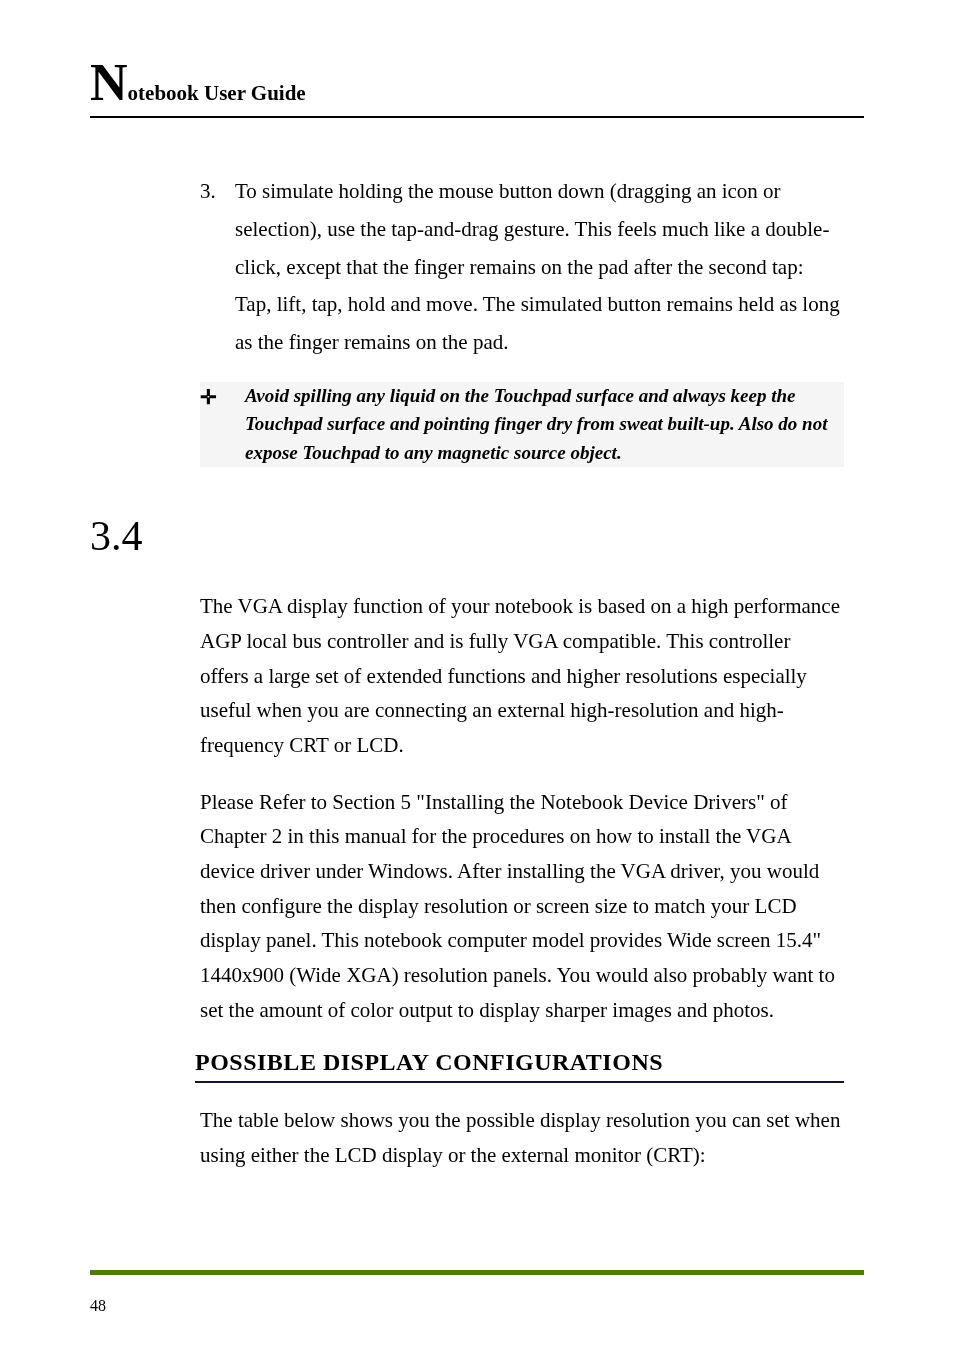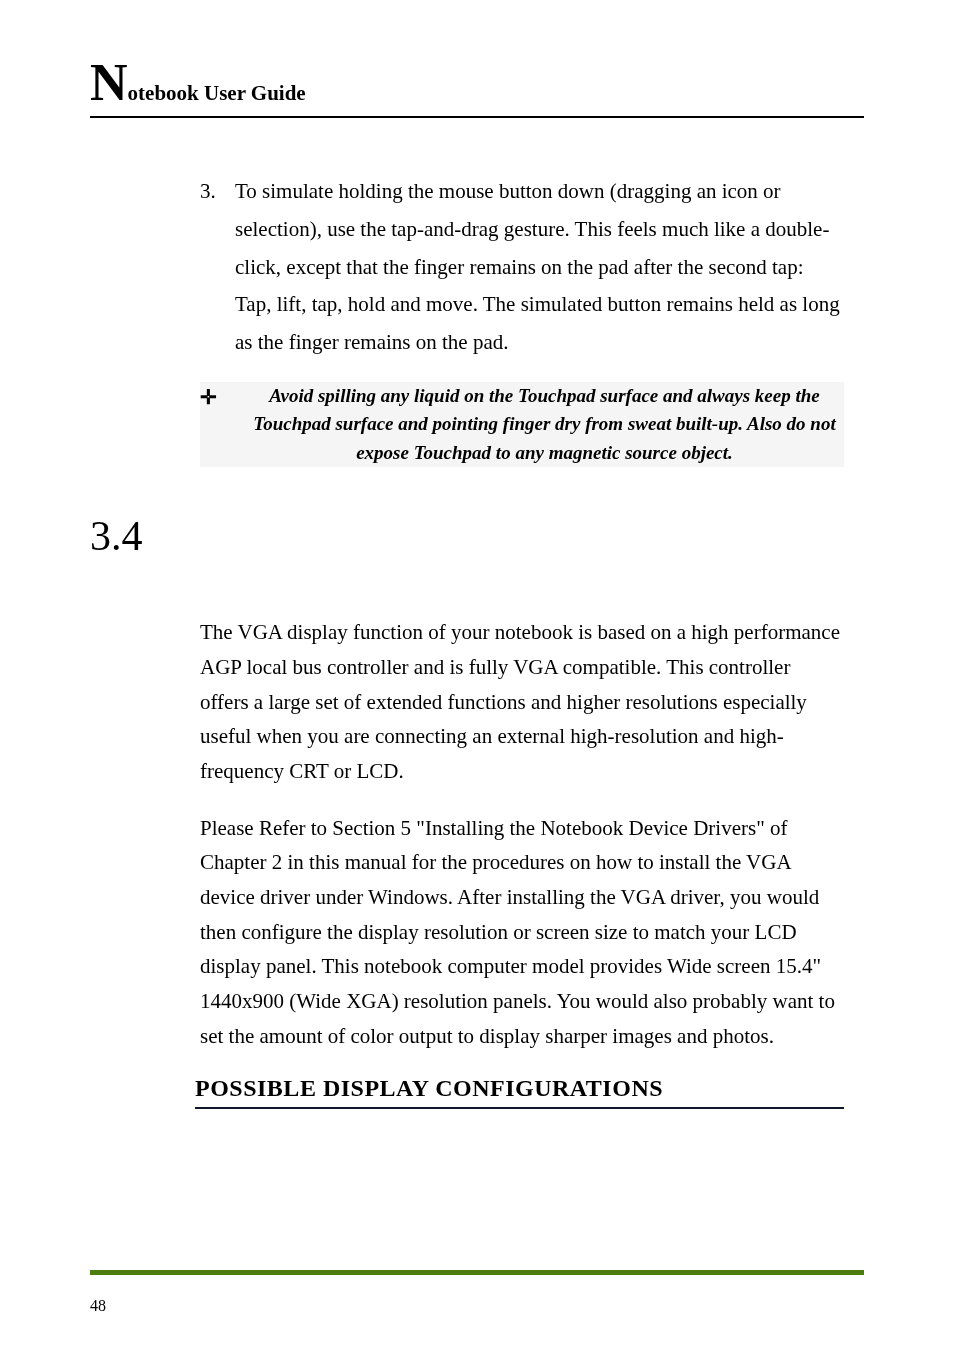--- a/index.html
+++ b/index.html
@@ -59,27 +59,26 @@
       background: #f5f5f5;
     }
     .callout-icon {
       width: 45px;
       flex-shrink: 0;
       font-style: normal;
       font-size: 20px;
     }
     .callout-text {
       flex: 1;
-      text-align: center;
     }
     .section-number-heading {
       display: flex;
       font-family: "Century Schoolbook", Georgia, serif;
       font-size: 42px;
-      margin-bottom: 55px;
+      margin-bottom: 29px;
       align-items: baseline;
     }
     .section-num {
       width: 110px;
       flex-shrink: 0;
     }
     .section-title {
       flex: 1;
     }
     .body-para {
@@ -133,18 +132,19 @@
   <div class="section-number-heading">
     <div class="section-num">3.4</div>
   </div>
 
   <div class="body-para">The VGA display function of your notebook is based on a high performance AGP local bus controller and is fully VGA compatible. This controller offers a large set of extended functions and higher resolutions especially useful when you are connecting an external high-resolution and high-frequency CRT or LCD.</div>
 
   <div class="body-para">Please Refer to Section 5 "Installing the Notebook Device Drivers" of Chapter 2 in this manual for the procedures on how to install the VGA device driver under Windows. After installing the VGA driver, you would then configure the display resolution or screen size to match your LCD display panel. This notebook computer model provides Wide screen 15.4" 1440x900 (Wide XGA) resolution panels. You would also probably want to set the amount of color output to display sharper images and photos.</div>
 
   <div class="subhead">POSSIBLE DISPLAY CONFIGURATIONS</div>
 
+  <div class="body-para">The table below shows you the possible display resolution you can set when using either the LCD display or the external monitor (CRT):</div>
 
 </div>
 
 <div class="footer">
   <span>48</span>
 </div>
 
 </body></html>

